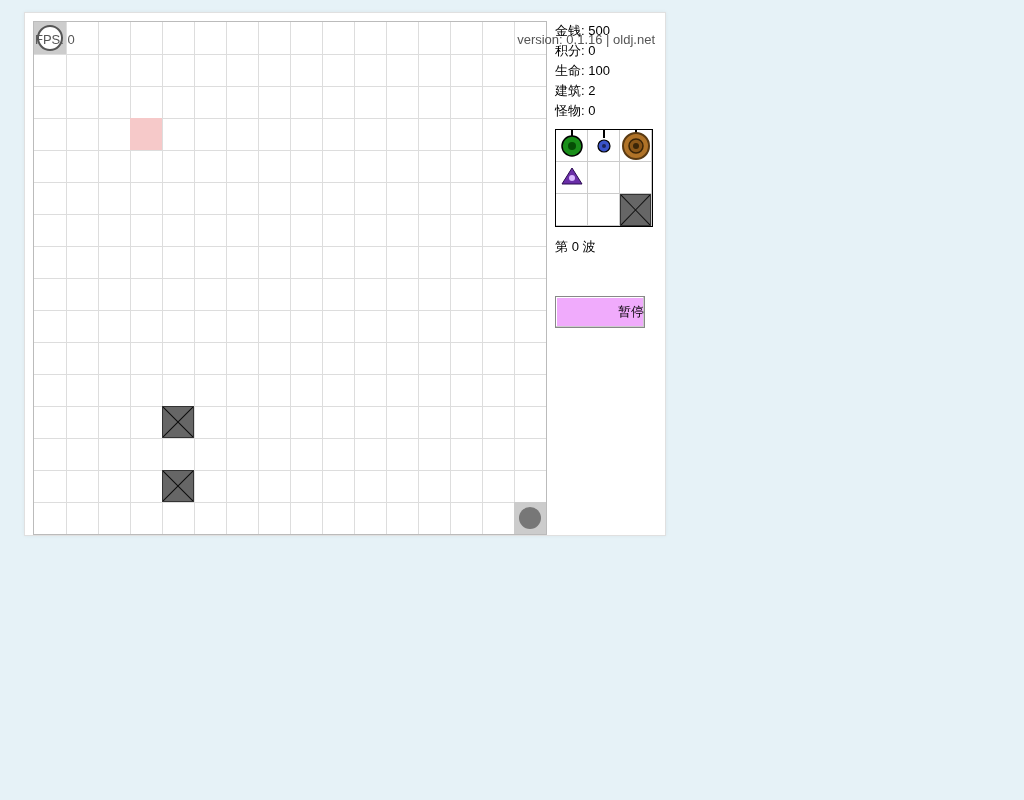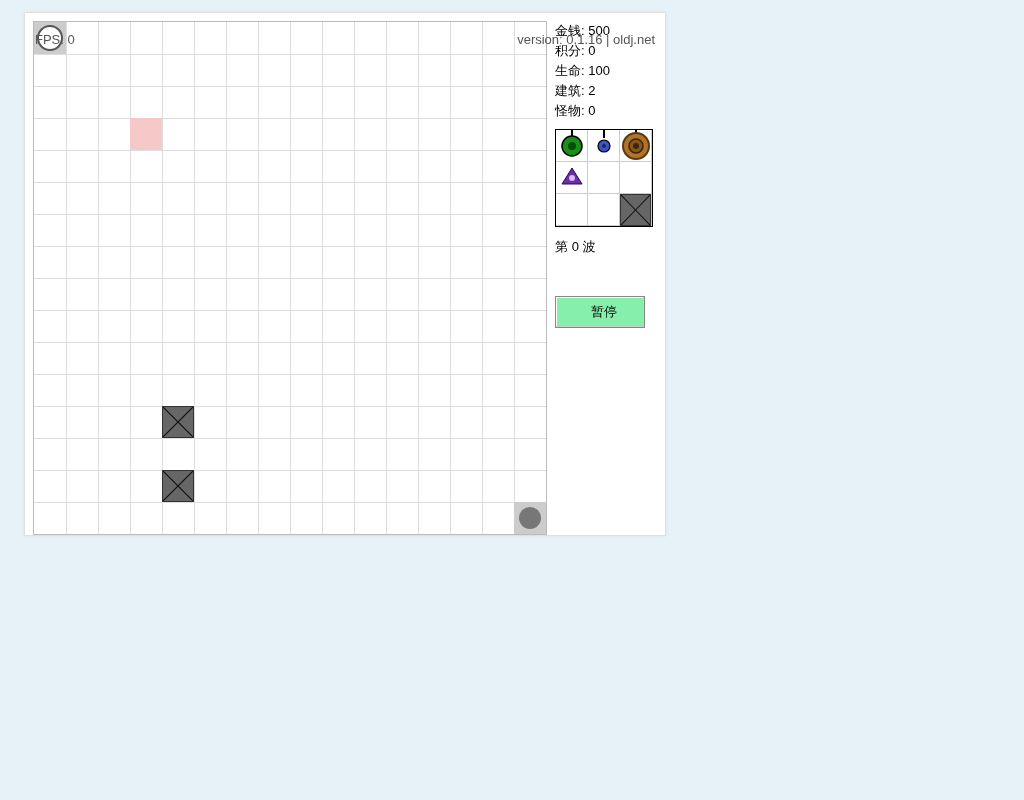--- a/index.html
+++ b/index.html
@@ -130,25 +130,25 @@
     justify-content:center;
     cursor:pointer;
   }
 
   .wave-line { margin-top:11px; }
 
   .pause-btn {
     margin-top: 40px;
     width: 80px;
     height: 30px;
-    background: #86efac;
+    background: #f0abfc;
     border: 1px solid #888;
     display:flex;
     align-items:center;
-    justify-content:center;
+    justify-content:flex-end;
     padding-left:8px;
     cursor:pointer;
     box-shadow: inset -1px -1px 0 #ccc, inset 1px 1px 0 #fff;
   }
 
   .footer-row {
     position:absolute;
     left:10px;
     right:10px;
     bottom:6px;

